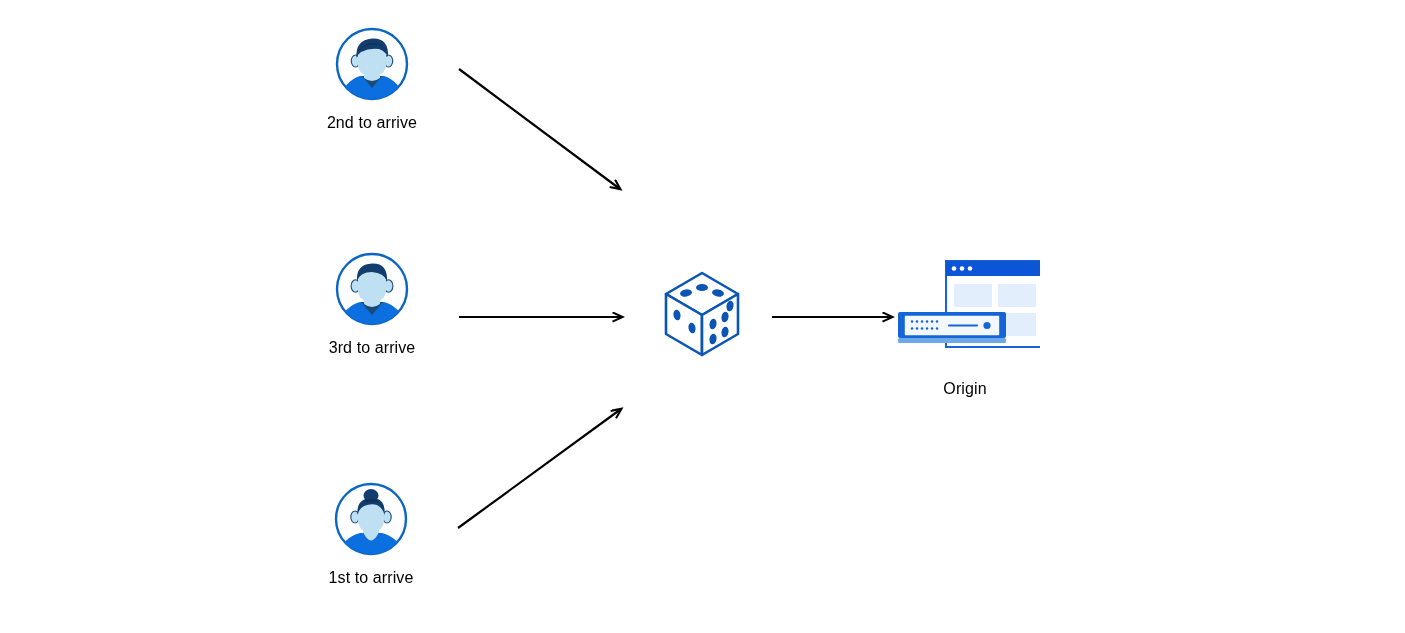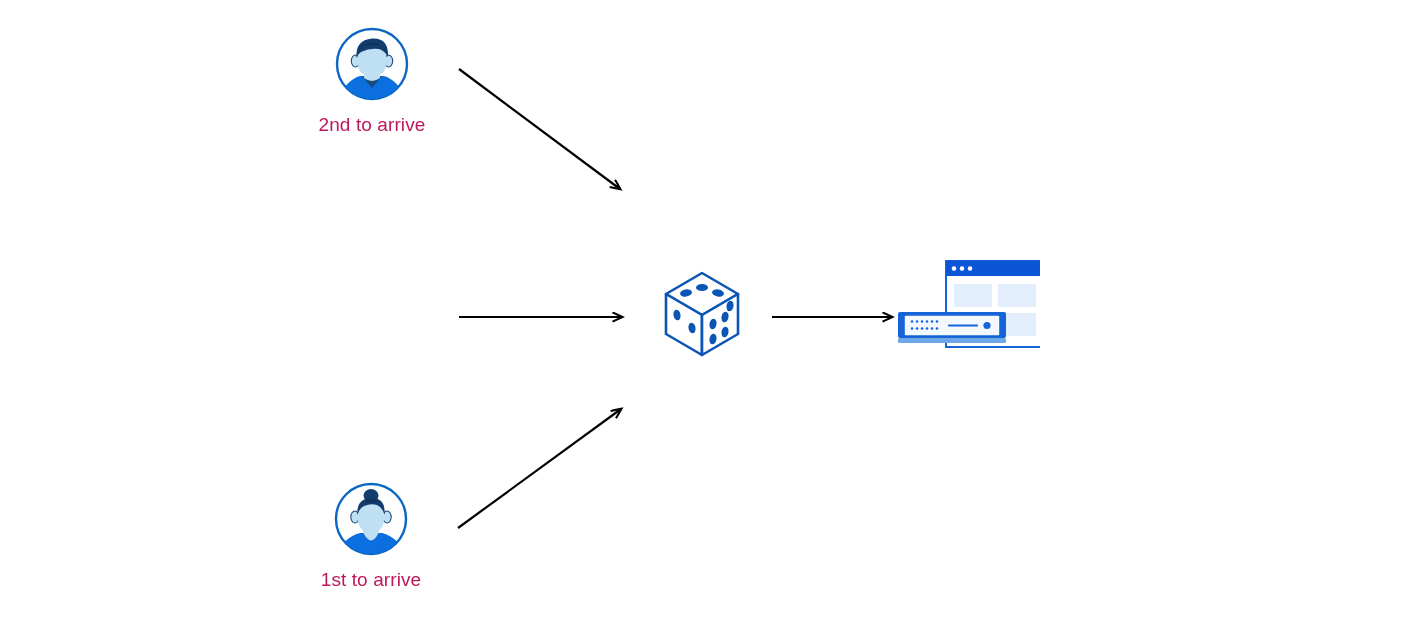--- a/index.html
+++ b/index.html
@@ -27,22 +27,22 @@
 
   .avatar-wrap {
     width: 76px;
     height: 76px;
     margin: 0 auto;
   }
 
   .node-label {
     text-align: center;
     font-family: "Liberation Sans", sans-serif;
-    font-size: 19px;
-    color: #be185d;
+    font-size: 16px;
+    color: #000000;
     letter-spacing: 0.1px;
     margin-top: 12px;
     white-space: nowrap;
   }
 
   .origin-node { width: 180px; }
   .origin-wrap {
     width: 150px;
     height: 105px;
     margin: 0 auto;
@@ -112,20 +112,43 @@
           <path d="M24 30 Q24 15 38 15 Q52 15 52 30 L52 38 Q52 50 38 50 Q24 50 24 38 Z" fill="#bfe0f2"></path>
 
           <path d="M22.5 32 Q21 14 38 12.5 Q55 11.5 54 31 Q51 25 45 23 Q36 21.5 27 26 Q24 28 22.5 32 Z" fill="#123d6e"></path>
           <path d="M24 25 Q32 17 44 19 Q50 20.5 53 26 Q49 19 41 17 Q31 16 24 25 Z" fill="#0f3259"></path>
         </g>
       </svg>
     </div>
     <div class="node-label">2nd to arrive</div>
   </div>
 
+  <div class="node avatar-node" style="left:292px; top:251px;">
+    <div class="avatar-wrap">
+      <svg viewBox="0 0 76 76" width="76" height="76" xmlns="http://www.w3.org/2000/svg">
+        <defs>
+          <clipPath id="clipB">
+              <circle cx="38" cy="38" r="35"></circle>
+            </clipPath>
+        </defs>
+        <circle cx="38" cy="38" r="35" fill="#ffffff" stroke="#0a66c2" stroke-width="2.4"></circle>
+        <g clip-path="url(#clipB)">
+          <path d="M3 76 Q9 56 26 51 L50 51 Q67 56 73 76 Z" fill="#0b6fe0"></path>
+          <path d="M27 51 L38 64 L49 51 Z" fill="#1a4a7a"></path>
+          <path d="M30 40 L30 53 Q38 59 46 53 L46 40 Z" fill="#bfe0f2"></path>
+          <ellipse cx="21.5" cy="35" rx="4.4" ry="6.2" fill="#bfe0f2" stroke="#1a4a7a" stroke-width="1.1"></ellipse>
+          <ellipse cx="54.5" cy="35" rx="4.4" ry="6.2" fill="#bfe0f2" stroke="#1a4a7a" stroke-width="1.1"></ellipse>
+          <path d="M24 30 Q24 15 38 15 Q52 15 52 30 L52 38 Q52 51 38 51 Q24 51 24 38 Z" fill="#bfe0f2"></path>
+
+          <path d="M23 30 Q22 13 38 12.5 Q54 12 53 30 Q50 22 38 21 Q26 21 23 30 Z" fill="#123d6e"></path>
+        </g>
+      </svg>
+    </div>
+    <div class="node-label">3rd to arrive</div>
+  </div>
 
   <div class="node avatar-node" style="left:291px; top:481px;">
     <div class="avatar-wrap">
       <svg viewBox="0 0 76 76" width="76" height="76" xmlns="http://www.w3.org/2000/svg">
         <defs>
           <clipPath id="clipC">
               <circle cx="38" cy="38" r="35"></circle>
             </clipPath>
         </defs>
         <circle cx="38" cy="38" r="35" fill="#ffffff" stroke="#0a66c2" stroke-width="2.4"></circle>
@@ -208,15 +231,16 @@
             <circle cx="32" cy="73.5" r="1.25"></circle>
               <circle cx="37" cy="73.5" r="1.25"></circle>
             <circle cx="42" cy="73.5" r="1.25"></circle>
               <circle cx="47" cy="73.5" r="1.25"></circle>
           </g>
           <line x1="59" y1="70.5" x2="87" y2="70.5" stroke="#1565d8" stroke-width="2.2" stroke-linecap="round"></line>
           <circle cx="97" cy="70.5" r="3.6" fill="#1565d8"></circle>
         </g>
       </svg>
     </div>
+    <div class="node-label" style="margin-top:20px;">Origin</div>
   </div>
 
 </div>
 
 </body></html>

